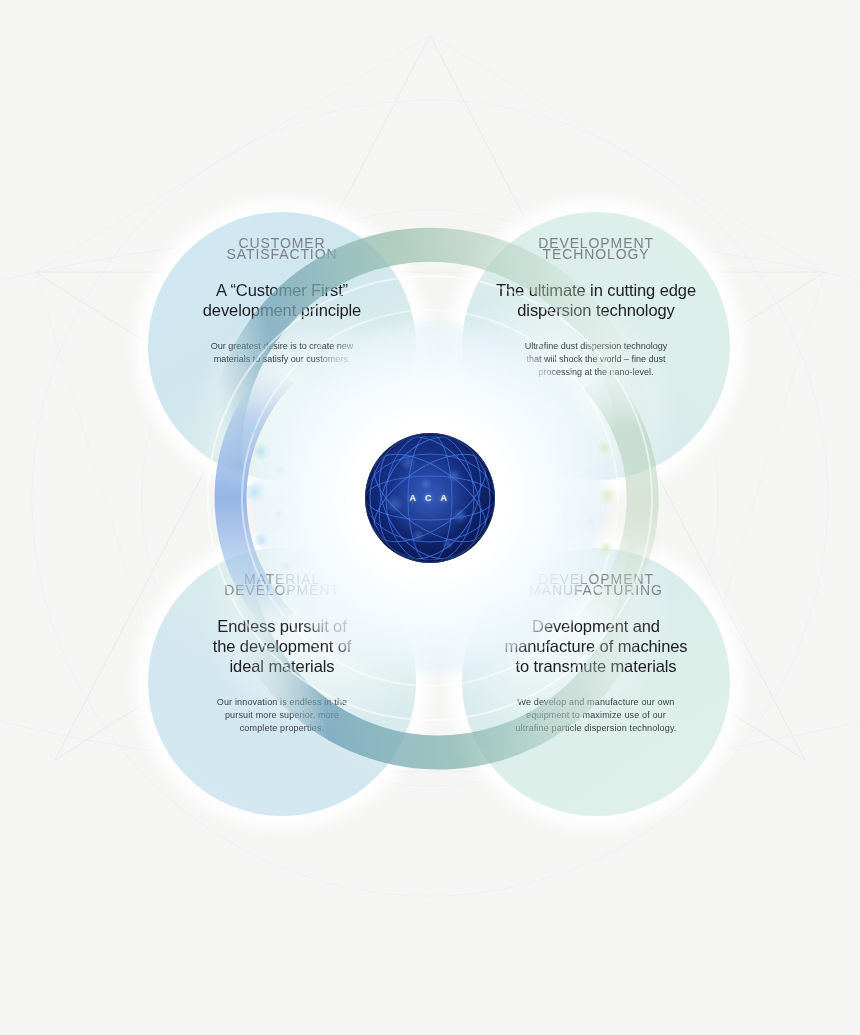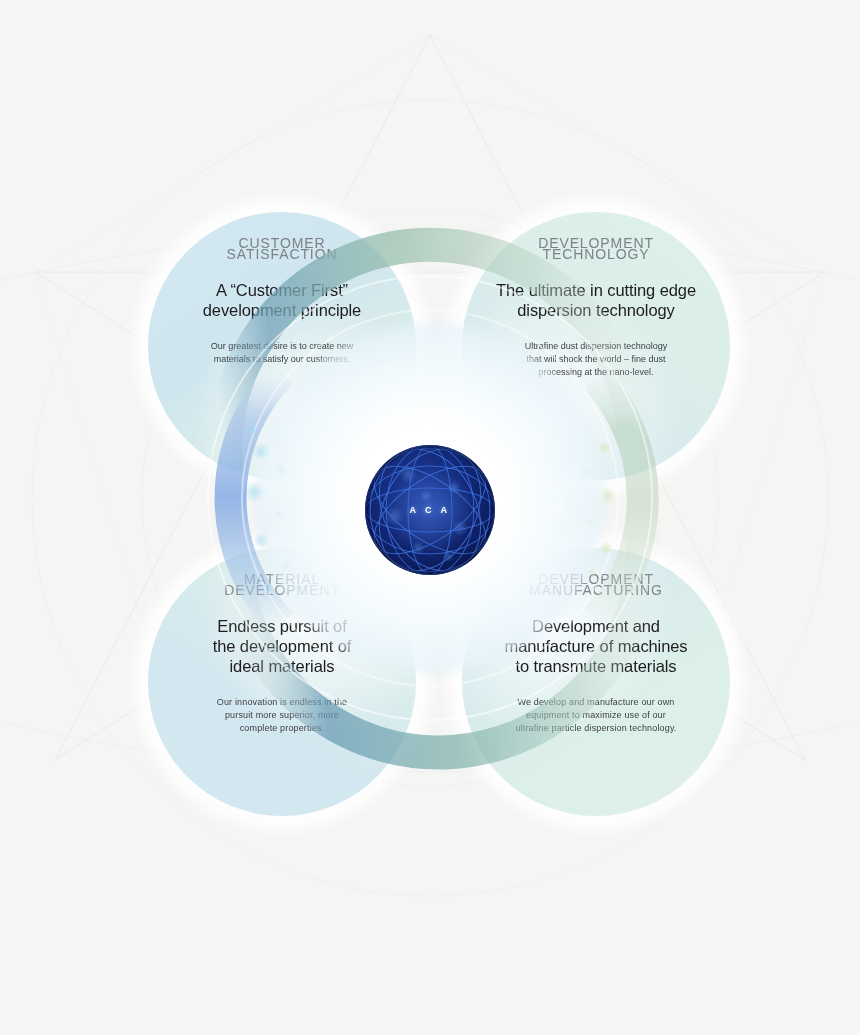--- a/index.html
+++ b/index.html
@@ -101,21 +101,21 @@
         rgba(255,255,255,1) 0%,
         rgba(255,255,255,1) 30%,
         rgba(243,250,253,.95) 52%,
         rgba(226,241,250,.62) 72%,
         rgba(226,241,250,0) 100%);
     z-index:5;
     filter:blur(4px);
   }
   #sphere-wrap {
     position:absolute;
-    left:364px; top:444px;
+    left:364px; top:432px;
     width:132px; height:132px;
     z-index:6;
   }
   #sphere-wrap .aca {
     position:absolute; left:0; right:0; top:61px;
     text-align:center;
     color:#ffffff;
     font-size:9px;
     font-weight:700;
     letter-spacing:3.4px;

